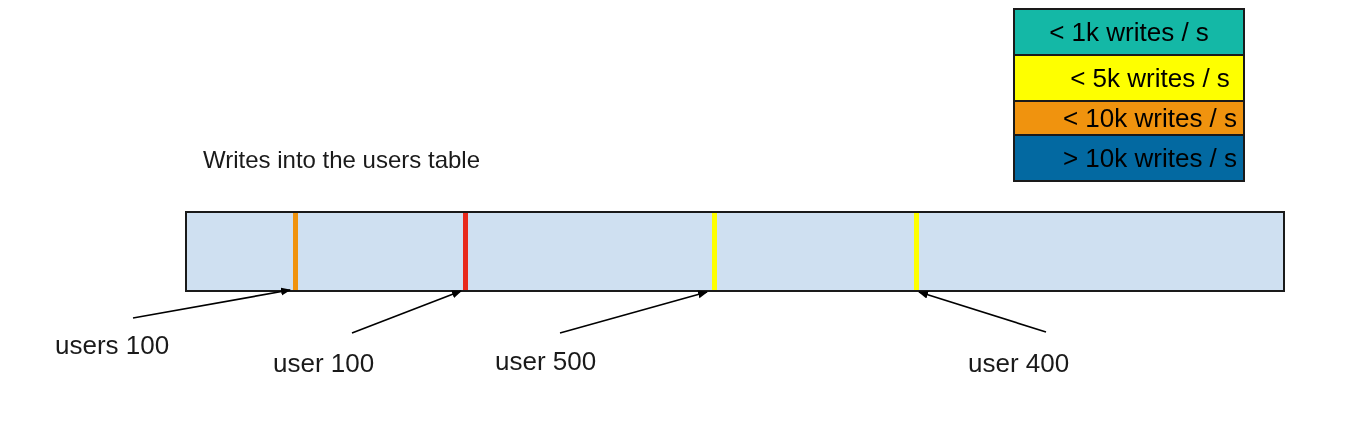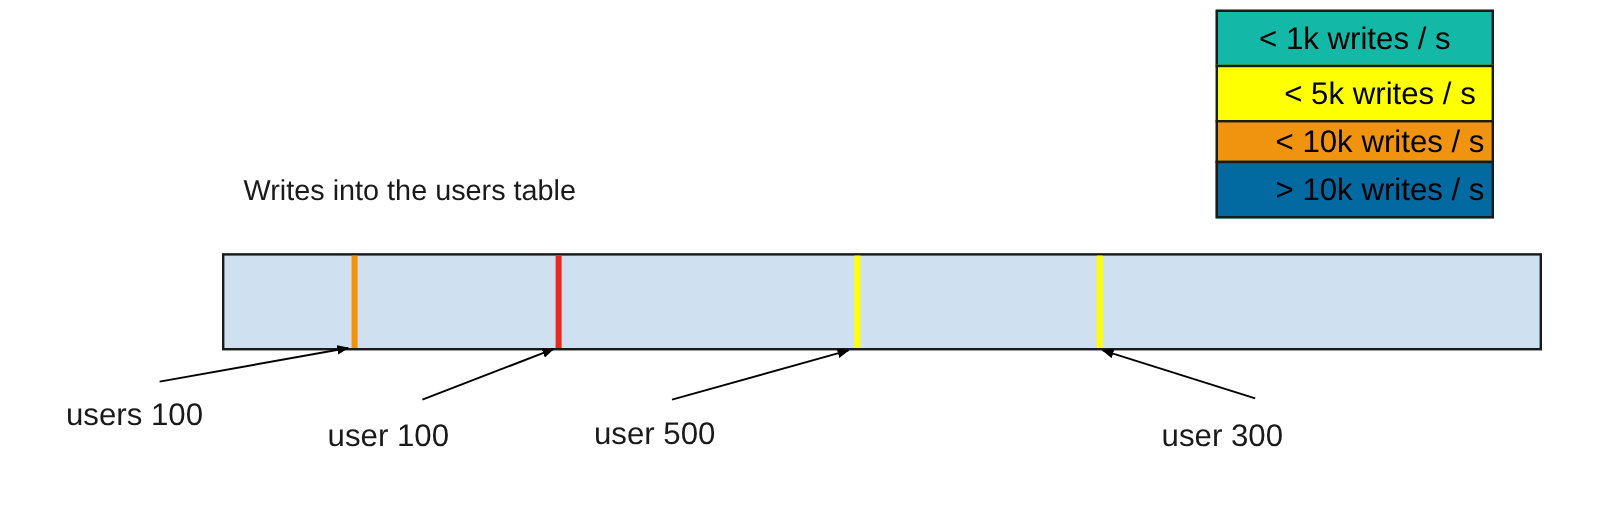--- a/index.html
+++ b/index.html
@@ -89,21 +89,21 @@
   <line x1="133" y1="318" x2="290" y2="290" stroke="#000000" stroke-width="1.6" marker-end="url(#arrowhead)"></line>
       <line x1="352" y1="333" x2="461" y2="291" stroke="#000000" stroke-width="1.6" marker-end="url(#arrowhead)"></line>
       <line x1="560" y1="333" x2="707" y2="292" stroke="#000000" stroke-width="1.6" marker-end="url(#arrowhead)"></line>
       <line x1="1046" y1="332" x2="919" y2="292" stroke="#000000" stroke-width="1.6" marker-end="url(#arrowhead)"></line>
     </svg>
 
   <div id="user-labels">
       <div class="user-label" style="left: 55px; top: 332px;">users 100</div>
       <div class="user-label" style="left: 273px; top: 350px;">user 100</div>
       <div class="user-label" style="left: 495px; top: 348px;">user 500</div>
-      <div class="user-label" style="left: 968px; top: 350px;">user 300</div>
+      <div class="user-label" style="left: 968px; top: 350px;">user 400</div>
     </div>
 
   <div class="legend" id="legend" style="left: 1013px; top: 8px; width: 232px;">
       <div class="legend-row" style="height: 48px; background: #14b8a6;">
         <span>&lt; 1k writes / s</span>
       </div>
       <div class="legend-row" style="height: 48px; background: rgb(254, 255, 0);">
         <span>&lt; 5k writes / s</span>
       </div>
       <div class="legend-row" style="height: 36px; background: rgb(240, 147, 14);">

